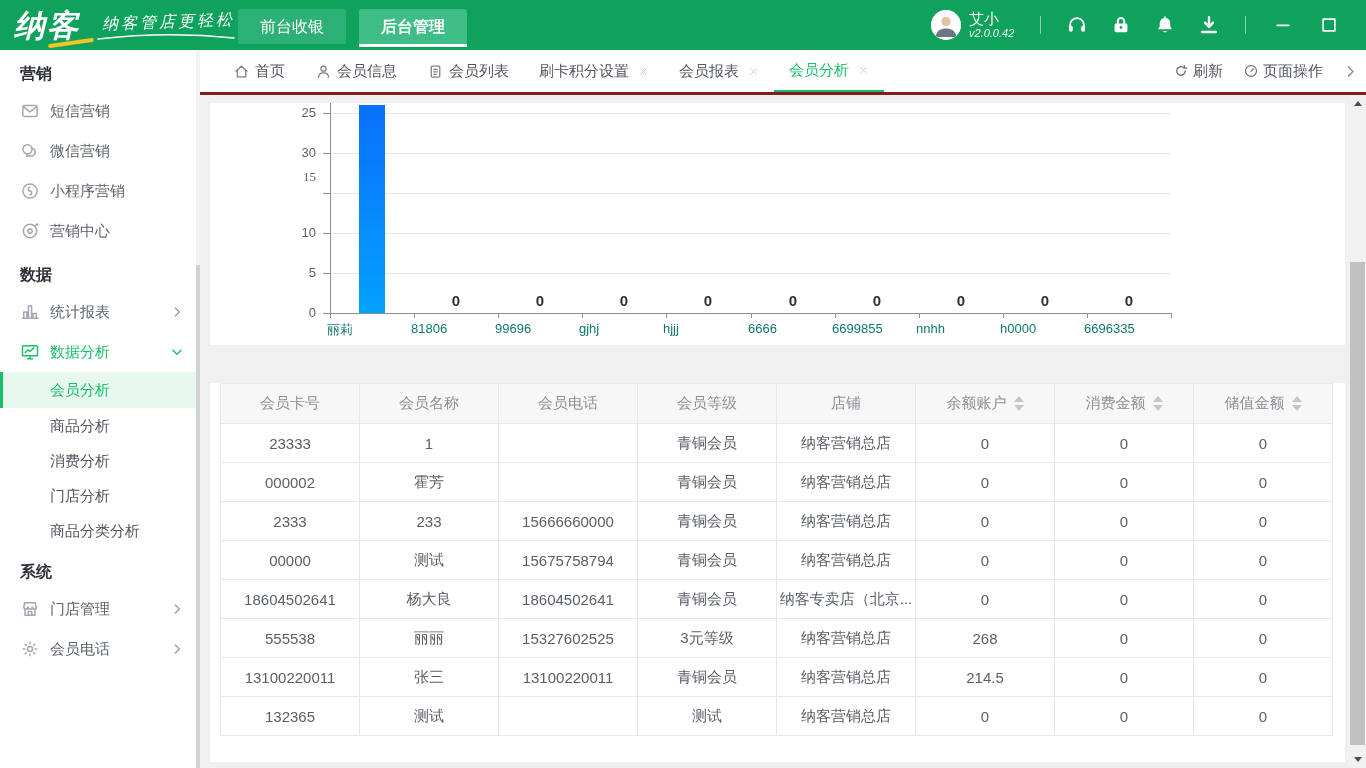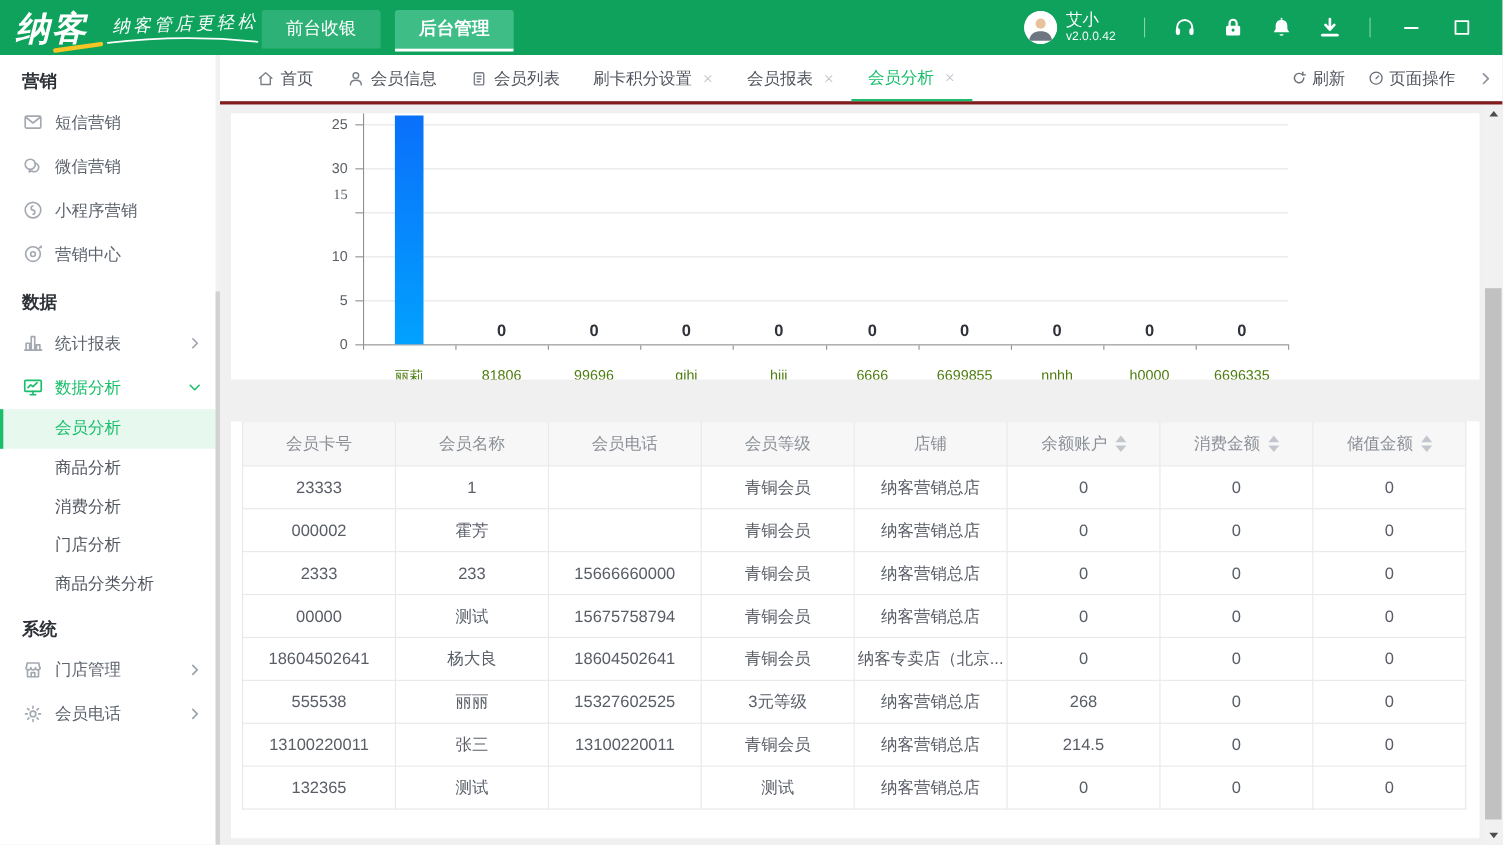--- a/index.html
+++ b/index.html
@@ -13,21 +13,21 @@
   .logo::after { content:""; position:absolute; left:34px; bottom:2px; width:46px; height:4px; background:#f6c423; transform:rotate(-8deg); border-radius:2px; }
   .slogan { position:absolute; left:102px; top:12px; color:#fff; font-size:16px; font-style:italic; letter-spacing:3px; transform:rotate(-2deg); }
   .slogan-swoosh { position:absolute; left:96px; top:30px; }
   .hdr-nav { position:absolute; left:238px; top:9px; display:flex; gap:13px; height:41px; }
   .hdr-nav-tab { padding:0 22px; height:35px; line-height:35px; color:#fff; font-size:16px; background:#2eb176; border-radius:3px 3px 0 0; cursor:pointer; }
   .hdr-nav-tab.active { background:#3ebd86; font-weight:bold; border-bottom:3px solid #fff; height:38px; }
   .hdr-right { position:absolute; left:931px; top:0; height:50px; display:flex; align-items:center; color:#fff; }
   .avatar { width:30px; height:30px; border-radius:50%; overflow:hidden; background:#fff; margin-right:8px; flex:none; }
   .user-meta { line-height:1.15; margin-right:12px; }
   .user-name { font-size:15px; }
-  .user-version { font-size:11px; opacity:.95; }
+  .user-version { font-size:11px; opacity:.95;font-style:italic; }
   .hdr-divider { width:1px; height:18px; background:rgba(255,255,255,.5); margin:0 14px; }
   .hicon { width:22px; height:22px; margin:0 11px; color:#fff; cursor:pointer; }
   .winbtn { width:20px; height:20px; margin:0 13px; color:#fff; cursor:pointer; }
 
   
   .tabbar { position:absolute; top:50px; left:200px; width:1166px; height:45px; background:#fff; border-bottom:3px solid #7f1d1d; display:flex; align-items:stretch; padding-left:18px; z-index:20; }
   .tab { display:flex; align-items:center; padding:0 15px; font-size:15px; color:#51555e; cursor:pointer; }
   .tab .ticon { width:17px; height:17px; margin-right:5px; color:#7a7f88; }
   .tab .tclose { margin-left:9px; width:11px; height:11px; color:#c3c6cc; }
   .tab.active { color:#19be6b; border-bottom:2px solid #19be6b; }
@@ -53,21 +53,21 @@
   .content { position:absolute; top:95px; left:200px; width:1166px; height:673px; background:#f0f0f0; }
   .chart-card { position:absolute; left:10px; top:8px; width:1135px; height:242px; background:#fff; overflow:hidden; }
   .gridline { position:absolute; left:120px; width:841px; height:1px; background:#e4e4e4; }
   .axis-x { position:absolute; left:120px; top:210px; width:842px; height:1px; background:#8f8f8f; }
   .axis-y { position:absolute; left:120px; top:0; width:1px; height:211px; background:#8f8f8f; }
   .ytick { position:absolute; left:113px; width:7px; height:1px; background:#8f8f8f; }
   .ylabel { position:absolute; left:62px; width:44px; text-align:right; font-size:13px; color:#5c6066; }
   .xtick { position:absolute; top:211px; width:1px; height:4px; background:#8f8f8f; }
   .bar { position:absolute; width:26px; background:linear-gradient(180deg,#0a70fb 0%,#02a1fe 100%); }
   .zero-label { position:absolute; top:189px; width:70px; text-align:center; font-size:15px; font-weight:bold; color:#2e3238; }
-  .cat-label { position:absolute; top:230px; width:90px; text-align:center; font-size:13px; color:#4d7c0f; }
+  .cat-label { position:absolute; top:218px; width:90px; text-align:left; font-size:13px; color:#0f766e; }
 
   .table-card { position:absolute; left:10px; top:288px; width:1135px; height:379px; background:#fff; overflow:hidden; }
   table.grid { position:absolute; left:10px; top:0; width:1113px; border-collapse:collapse; table-layout:fixed; }
   .grid th { background:#f7f7f7; border:1px solid #e8e8e8; height:40px; font-weight:normal; font-size:15px; color:#8b9097; }
   .grid td { background:#fff; border:1px solid #e8e8e8; height:39px; text-align:center; font-size:15px; color:#595e66; }
   .th-wrap { display:inline-flex; align-items:center; justify-content:center; gap:7px; }
   .sorters { display:inline-flex; flex-direction:column; gap:3px; cursor:pointer; }
   .caret-up { width:0; height:0; border-left:5px solid transparent; border-right:5px solid transparent; border-bottom:6px solid #c3c7cd; }
   .caret-down { width:0; height:0; border-left:5px solid transparent; border-right:5px solid transparent; border-top:6px solid #c3c7cd; }
 

